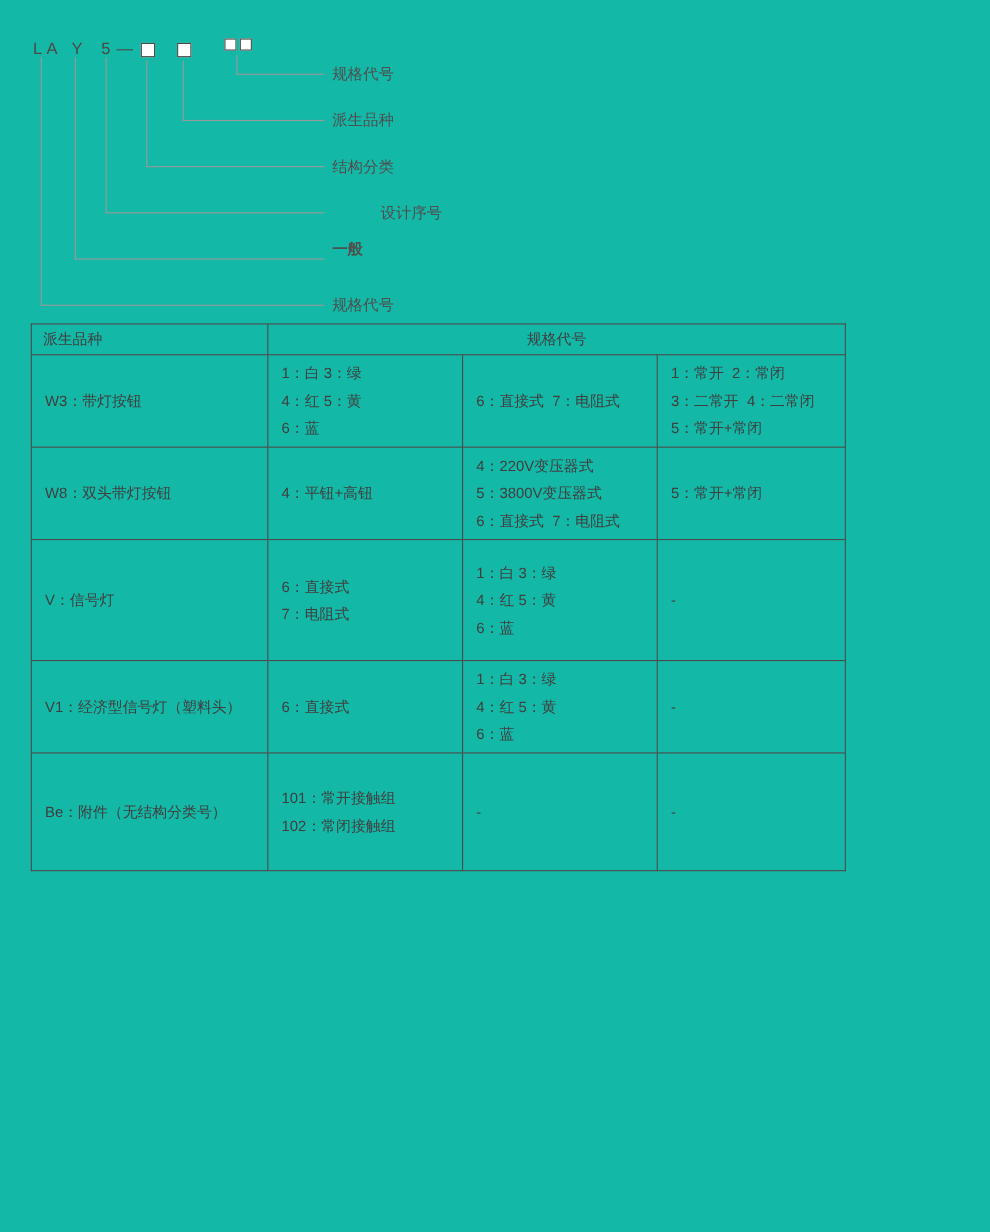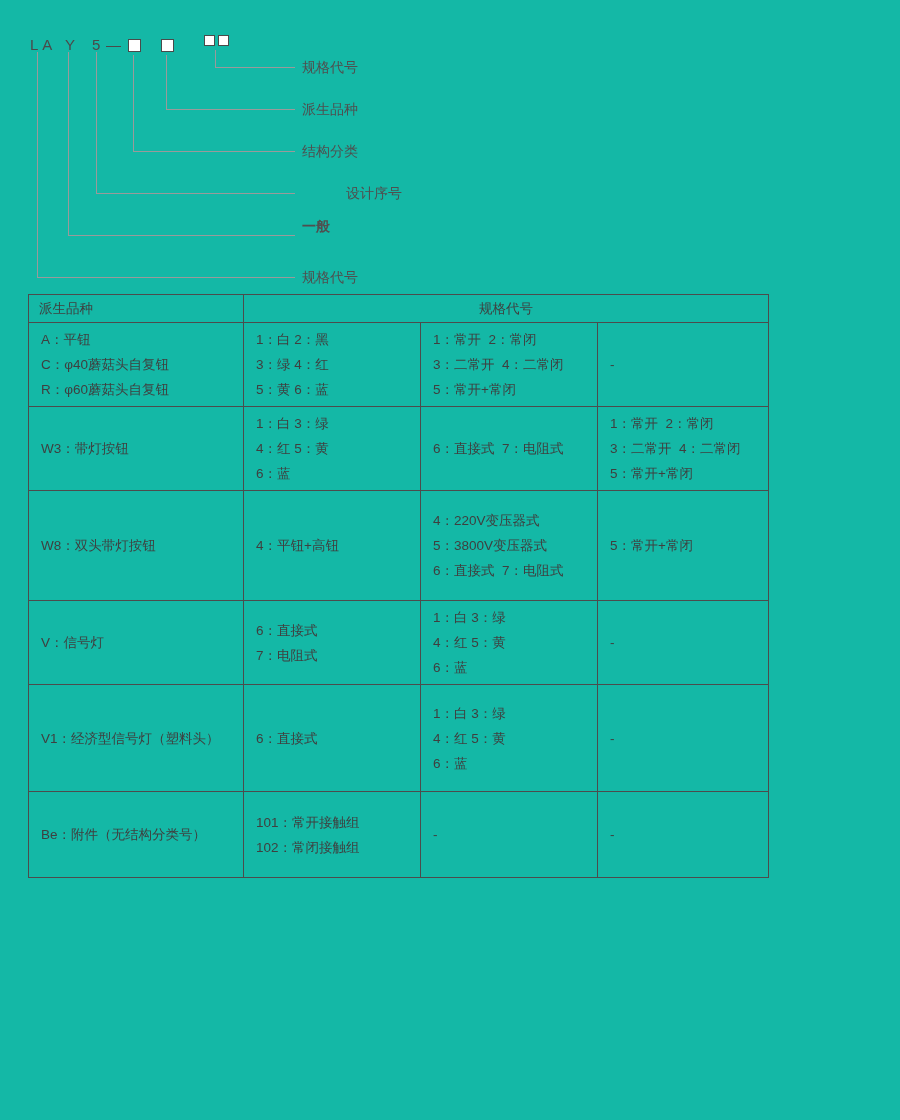--- a/index.html
+++ b/index.html
@@ -84,32 +84,20 @@
           <col style="width:171px">
       </colgroup>
       <thead>
         <tr>
           <th class="h-variety">派生品种</th>
           <th class="h-spec" colspan="3">规格代号</th>
         </tr>
       </thead>
       <tbody>
         <tr>
-          <td class="c1">A：平钮
-C：φ40蘑菇头自复钮
-R：φ60蘑菇头自复钮</td>
-          <td>1：白 2：黑
-3：绿 4：红
-5：黄 6：蓝</td>
-          <td>1：常开  2：常闭
-3：二常开  4：二常闭
-5：常开+常闭</td>
-          <td class="dash">-</td>
-        </tr>
-        <tr>
           <td class="c1">W3：带灯按钮</td>
           <td>1：白 3：绿
 4：红 5：黄
 6：蓝</td>
           <td>6：直接式  7：电阻式</td>
           <td>1：常开  2：常闭
 3：二常开  4：二常闭
 5：常开+常闭</td>
         </tr>
         <tr>

